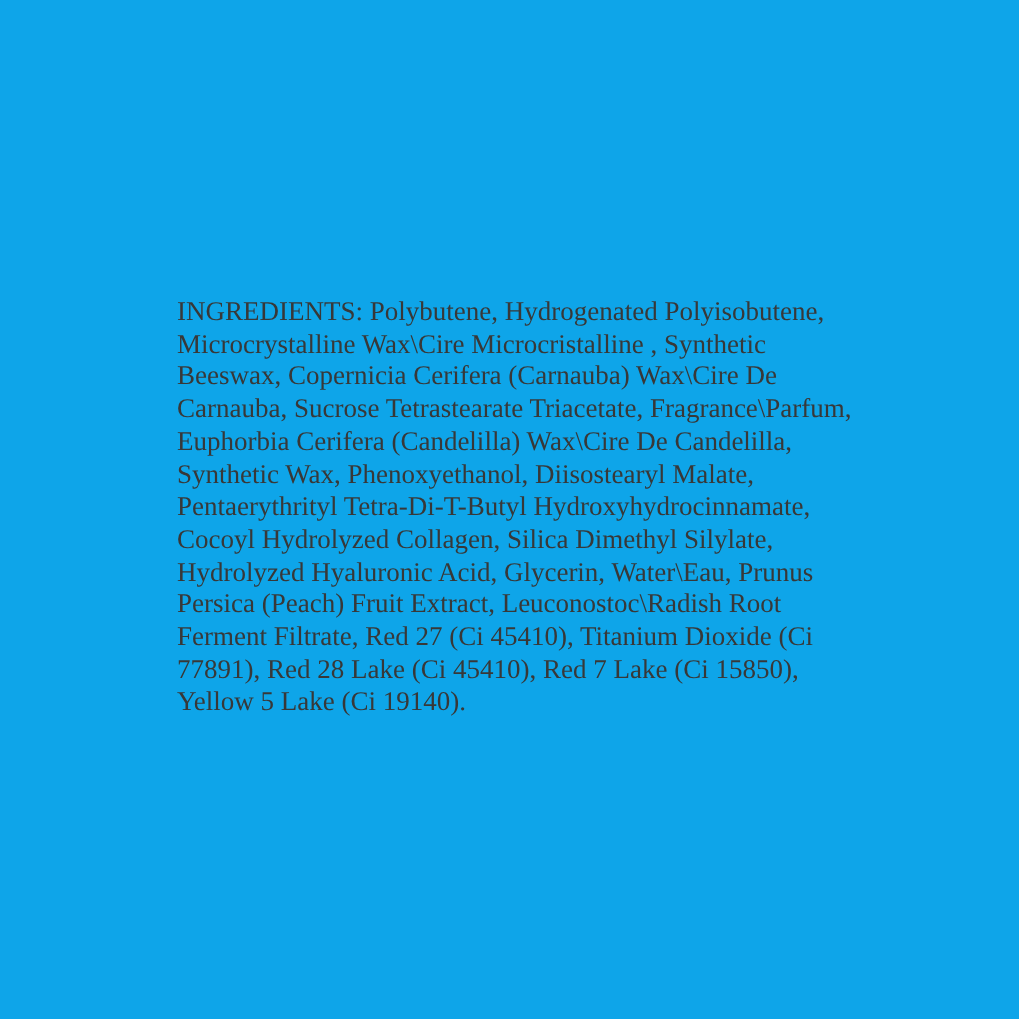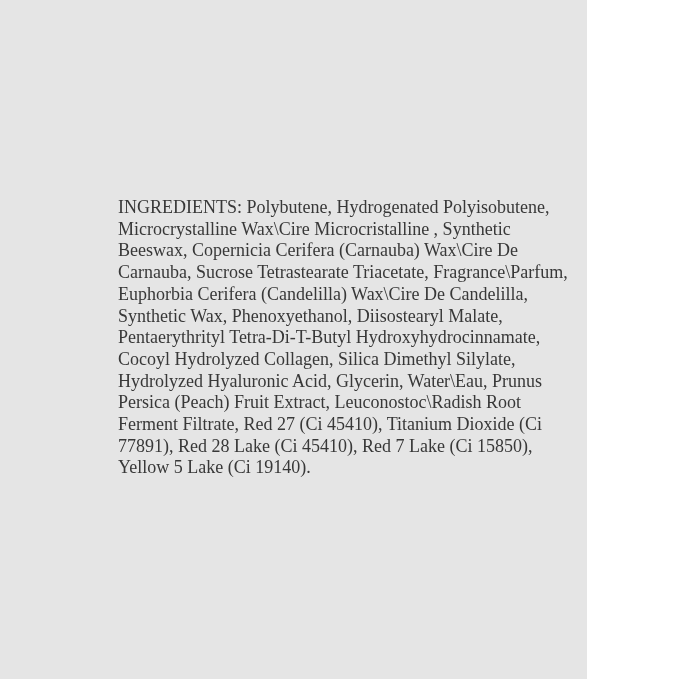--- a/index.html
+++ b/index.html
@@ -11,23 +11,23 @@
     height: 679px;
     background: #ffffff;
     position: relative;
     overflow: hidden;
     font-family: "Liberation Serif", "DejaVu Serif", serif;
   }
   .label-canvas {
     position: absolute;
     left: 0;
     top: 0;
-    width: 587px;
+    width: 679px;
     height: 679px;
-    background: #e5e5e5;
+    background: #0ea5e9;
   }
   .ingredients-text {
     position: absolute;
     left: 118px;
     top: 197px;
     width: 520px;
     margin: 0;
     font-family: "Liberation Serif", "DejaVu Serif", serif;
     font-size: 18px;
     line-height: 21.7px;

